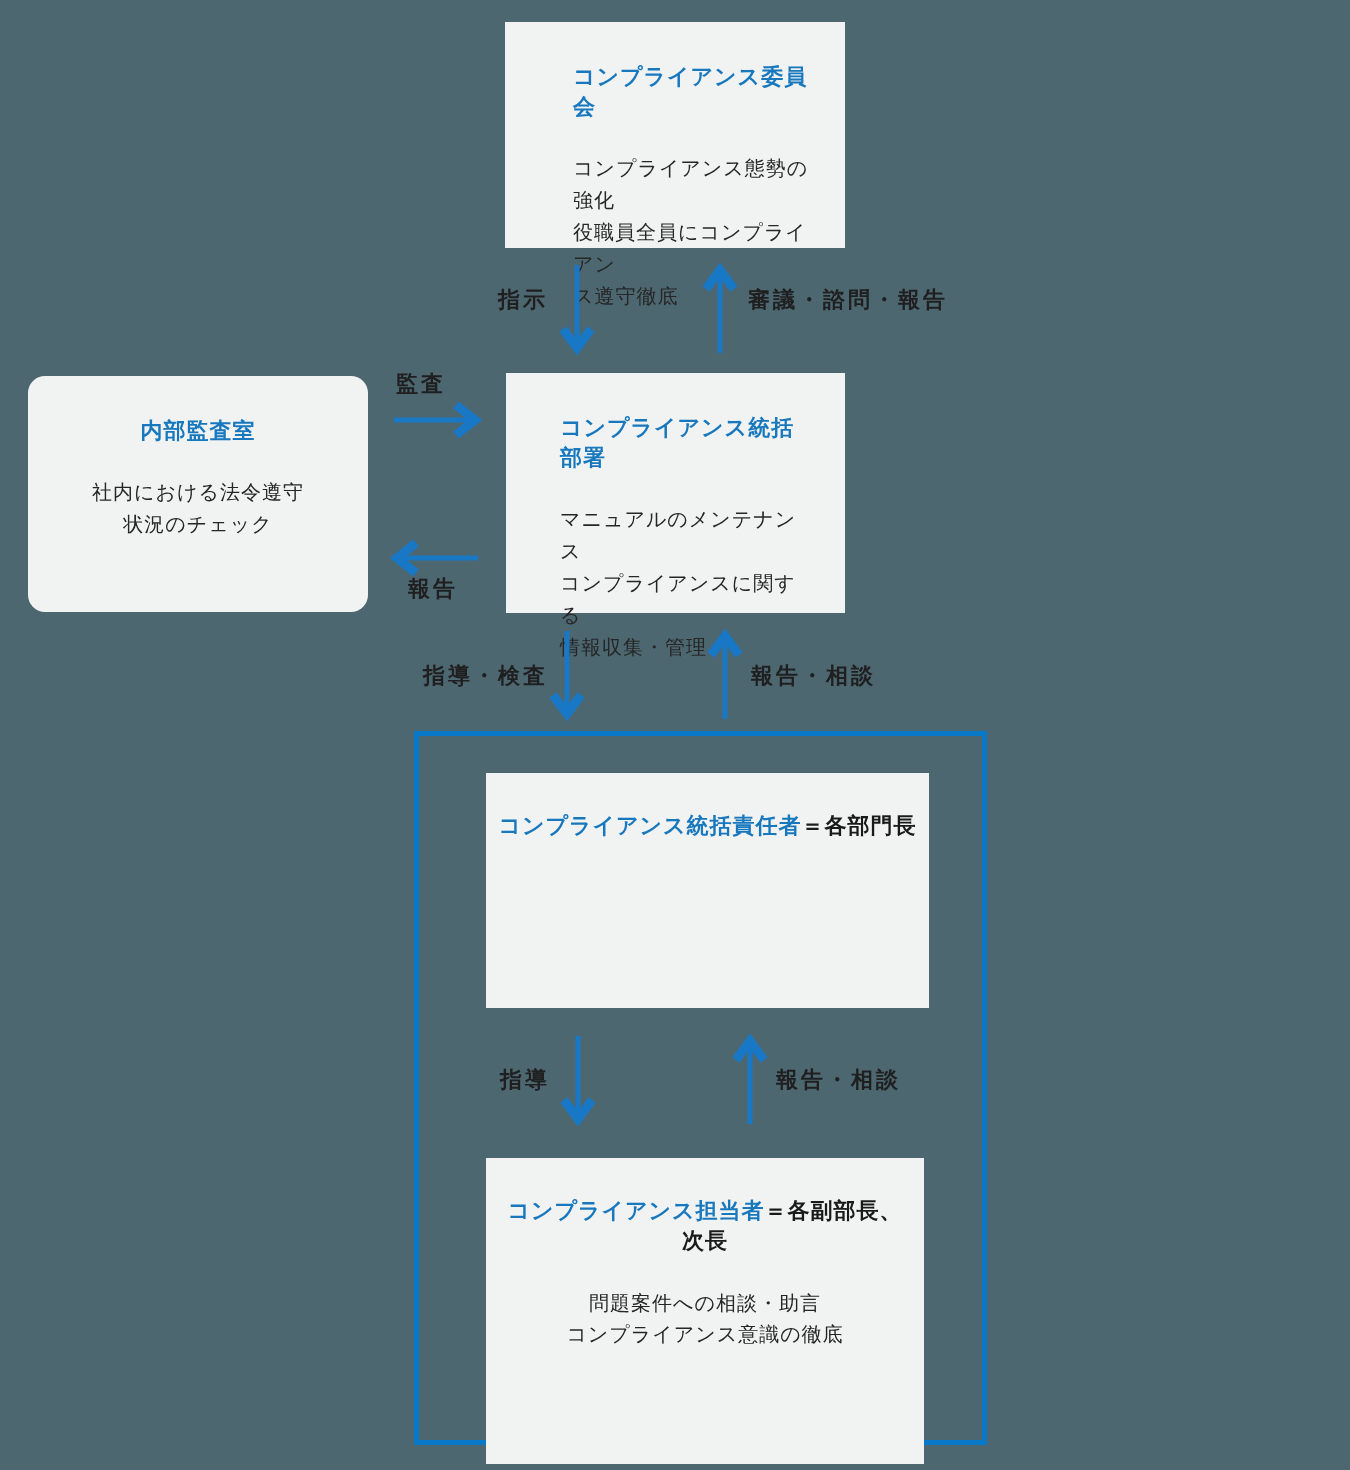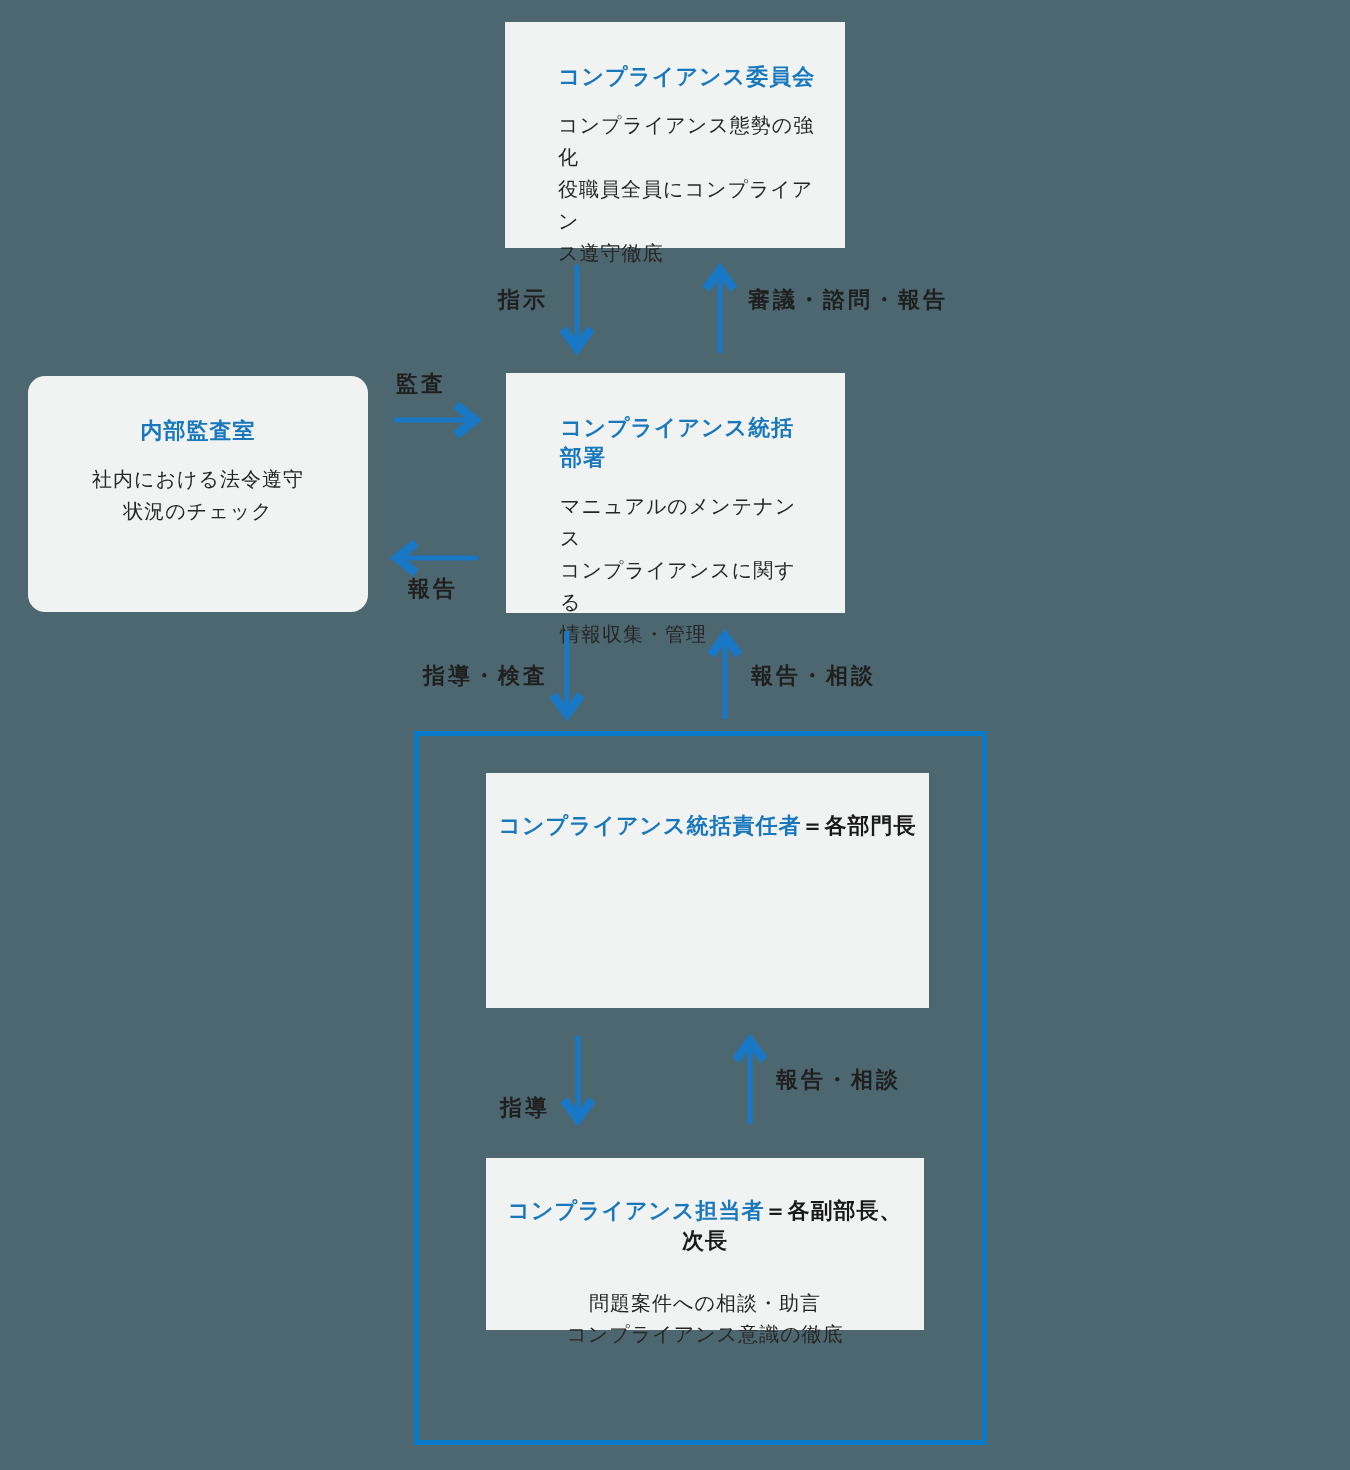--- a/index.html
+++ b/index.html
@@ -19,40 +19,40 @@
   }
   .box-title {
     font-size: 22px;
     font-weight: bold;
     color: var(--heading-blue, #1878be);
     line-height: 30px;
     letter-spacing: 1px;
   }
   .box-title .title-black { color: #1a1a1a; }
   .box-body {
-    margin-top: 17px;
+    margin-top: 30px;
     font-size: 20px;
     color: var(--body-text, #262626);
     line-height: 32px;
     letter-spacing: 1px;
   }
 
-  .box-committee       { left: 505px; top: 22px;  width: 340px; height: 226px; padding: 40px 22px 0 53px; }
+  .box-committee       { left: 505px; top: 22px;  width: 340px; height: 226px; padding: 40px 22px 0 68px; }
   .box-internal-audit  { left: 28px;  top: 376px; width: 340px; height: 236px; padding: 40px 16px 0; text-align: center; border-radius: 17px; }
   .box-control-dept    { left: 506px; top: 373px; width: 339px; height: 240px; padding: 40px 40px 0 54px; }
 
   .outer-container {
     position: absolute;
     left: 414px; top: 731px; width: 573px; height: 714px;
     border: 5px solid var(--container-border, #0878c8);
     box-sizing: border-box;
   }
   .box-inner { text-align: center; }
   .box-control-manager { left: 67px; top: 37px;  width: 443px; height: 235px; padding: 38px 10px 0; }
-  .box-staff           { left: 67px; top: 422px; width: 438px; height: 172px; padding: 38px 10px 0; }
+  .box-staff           { left: 67px; top: 422px; width: 438px; height: 306px; padding: 38px 10px 0; }
   .box-inner .box-body { margin-top: 32px; line-height: 31px; }
 
   .arrow { position: absolute; color: var(--arrow-blue, #1878c6); }
   .arrow svg { display: block; }
 
   .flow-label {
     position: absolute;
     font-size: 22px;
     font-weight: bold;
     color: var(--label-text, #1f1f1f);
@@ -150,21 +150,21 @@
     <div class="box box-inner box-staff">
       <div class="box-title"><span>コンプライアンス担当者</span><span class="title-black">＝各副部長、次長</span></div>
       <div class="box-body">
         <div>問題案件への相談・助言</div>
         <div>コンプライアンス意識の徹底</div>
       </div>
     </div>
 
   </div>
 
-  <div class="flow-label" style="left:500px; top:1068px;margin-top:28px;">指導</div>
+  <div class="flow-label" style="left:500px; top:1068px;">指導</div>
   <div class="arrow" style="left:558px; top:1034px;">
     <svg width="40" height="92" viewBox="0 0 40 92">
       <line x1="20" y1="2" x2="20" y2="80" stroke="currentColor" stroke-width="5"></line>
       <polyline points="6,66 20,85 34,66" fill="none" stroke="currentColor" stroke-width="9"></polyline>
     </svg>
   </div>
 
   <div class="arrow" style="left:730px; top:1034px;">
     <svg width="40" height="92" viewBox="0 0 40 92">
       <line x1="20" y1="90" x2="20" y2="12" stroke="currentColor" stroke-width="5"></line>

